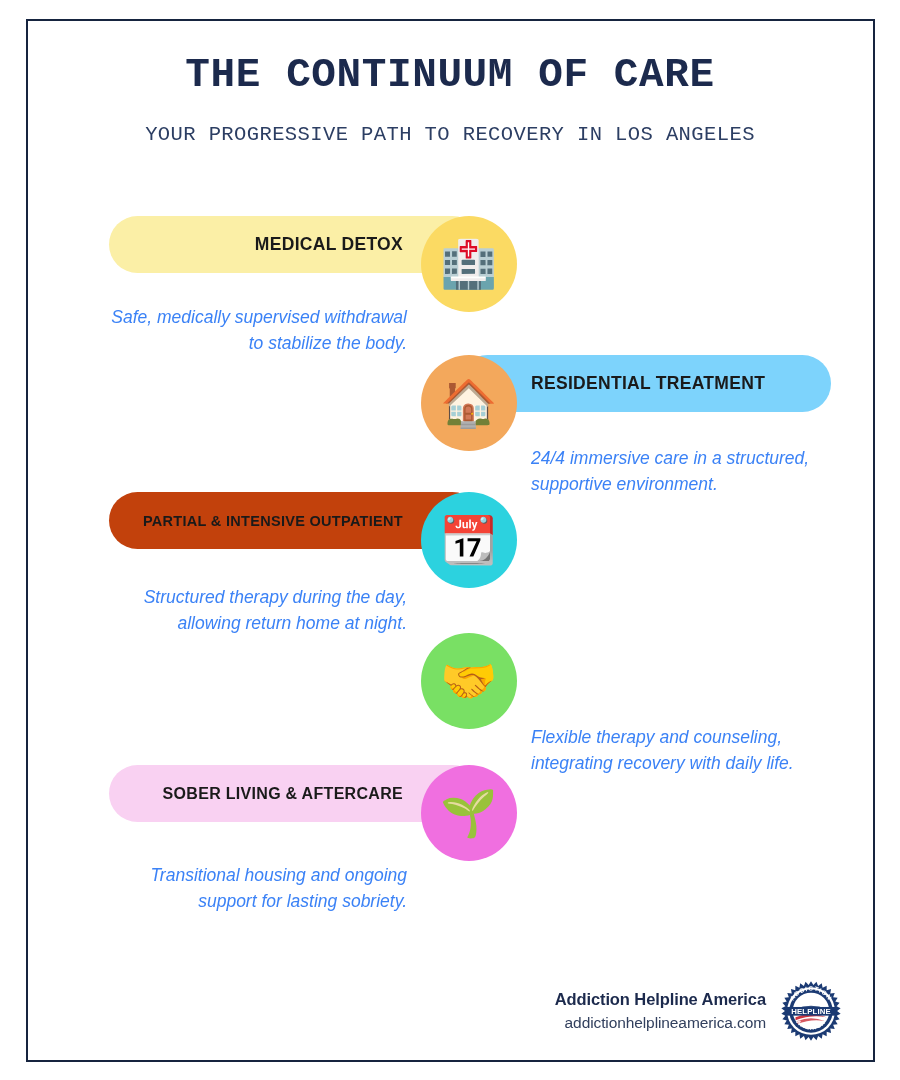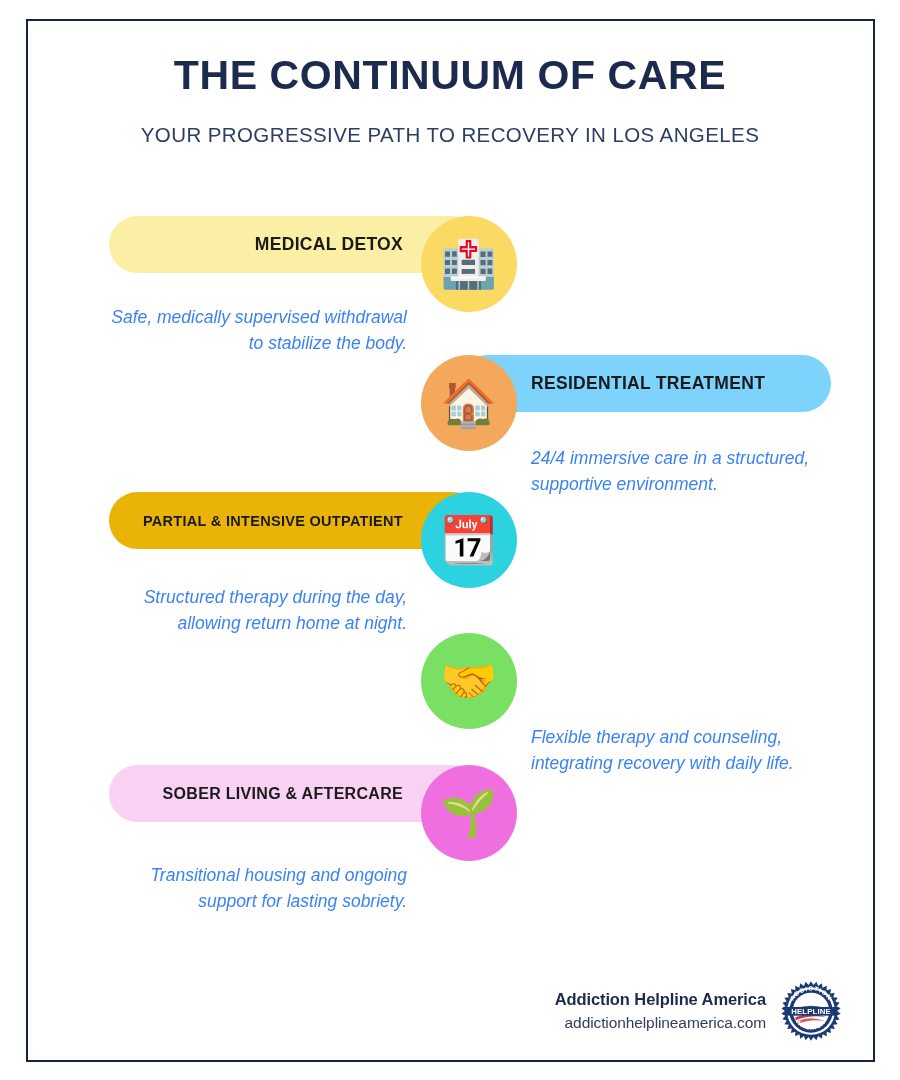--- a/index.html
+++ b/index.html
@@ -32,20 +32,21 @@
     pointer-events: none;
   }
 
   
   #header {
     position: absolute;
     left: 40px;
     top: 52px;
     width: 820px;
     text-align: center;
+    font-family: Liberation Mono, monospace;
   }
   #title {
     font-size: 41px;
     font-weight: bold;
     letter-spacing: 0.6px;
     color: #1C2A4D;
     line-height: 1.15;
     white-space: nowrap;
   }
   #subtitle {
@@ -169,21 +170,21 @@
       <div class="step right" style="left: 0px; top: 355px; width: 900px; height: 96px;">
         <div class="pill" style="background: #7dd3fc;">
           <div class="pill-label" style="font-size: 17.5px;">RESIDENTIAL TREATMENT</div>
         </div>
         <div class="bubble" style="background: rgb(243, 168, 92);">
           <span class="glyph">🏠</span>
         </div>
       </div>
       <div class="desc right" style="top: 446px; left: 512px; text-align: left;">24/4 immersive care in a structured, supportive environment.</div>
       <div class="step left" style="left: 0px; top: 492px; width: 900px; height: 96px;">
-        <div class="pill" style="background: #eab308;">
+        <div class="pill" style="background: #c2410c;">
           <div class="pill-label" style="font-size: 14.5px;">PARTIAL &amp; INTENSIVE OUTPATIENT</div>
         </div>
         <div class="bubble" style="background: rgb(44, 210, 223);">
           <span class="glyph">📆</span>
         </div>
       </div>
       <div class="desc left" style="top: 585px; left: 88px; text-align: right;">Structured therapy during the day, allowing return home at night.</div>
       <div class="step right" style="left: 0px; top: 633px; width: 900px; height: 96px;">
         <div class="bubble" style="background: rgb(121, 224, 100);">
           <span class="glyph">🤝</span>

